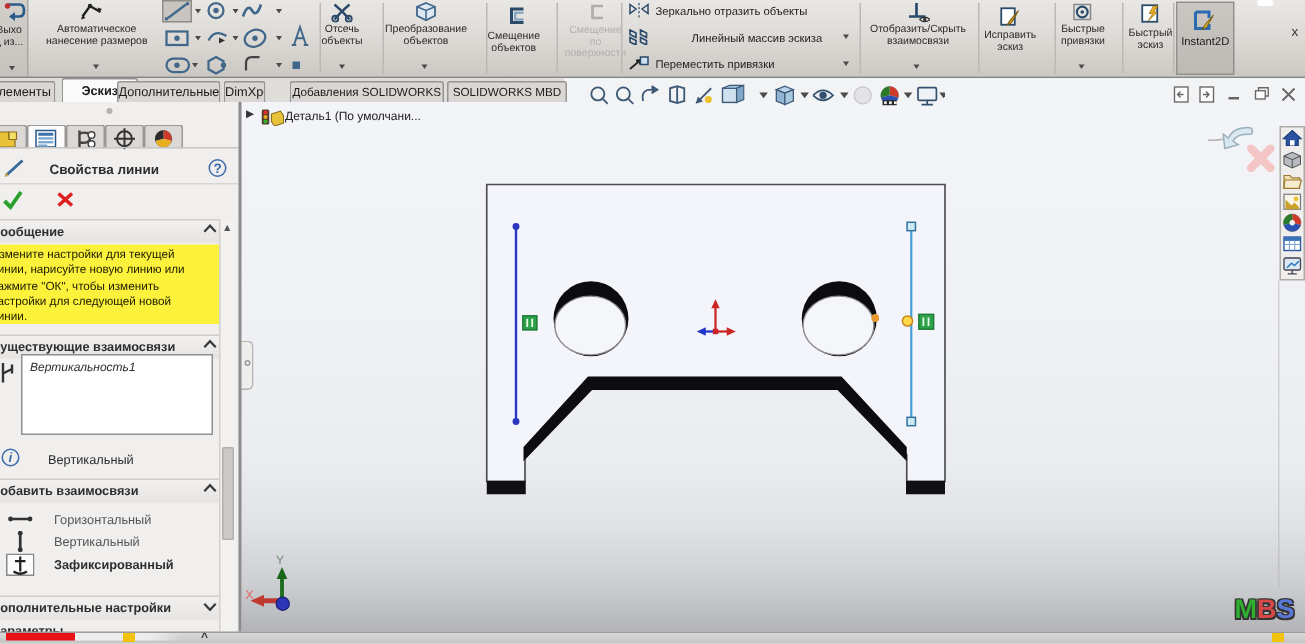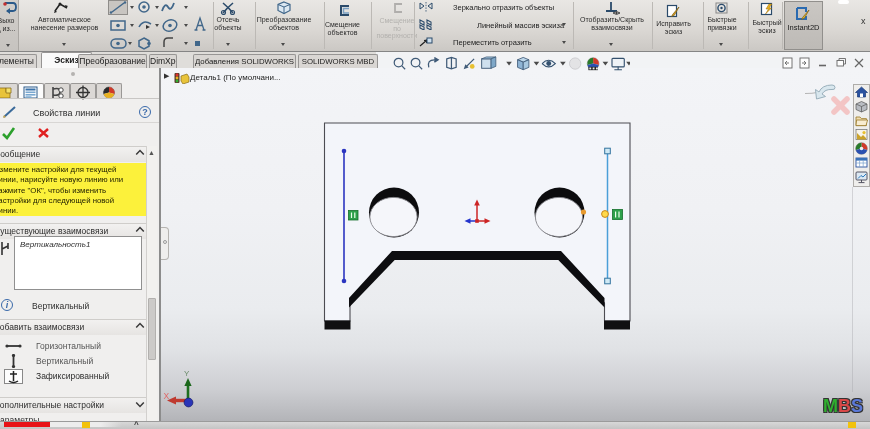--- a/index.html
+++ b/index.html
@@ -3,35 +3,35 @@
 <meta charset="utf-8">
 <style>
   * { margin:0; padding:0; box-sizing:border-box; }
   html,body { width:870px; height:429px; overflow:hidden; font-family:"Liberation Sans",sans-serif; background:#e8e7e4; }
   .abs { position:absolute; }
   #ribbon { position:absolute; left:0; top:0; width:870px; height:51px;
     background:linear-gradient(#e9e7e4, #dad7d3 60%, #cbc8c4); }
   .glabel { position:absolute; font-size:7px; color:#2b2b2b; text-align:center; line-height:7.5px; white-space:pre; }
   .drop { position:absolute; width:0; height:0; border-left:2.5px solid transparent; border-right:2.5px solid transparent; border-top:3px solid #4a4a4a; }
   .vdiv { position:absolute; top:2px; width:1px; height:47px; background:#bcb9b5; }
-  .ribrow { position:absolute; font-size:7.5px; color:#222; white-space:nowrap;margin-left:16px; }
+  .ribrow { position:absolute; font-size:7.5px; color:#222; white-space:nowrap; }
   #ribline { position:absolute; left:0; top:51px; width:870px; height:1px; background:#858585; }
   #tabstrip { position:absolute; left:0; top:52px; width:870px; height:16px; background:#dfddda; }
   #tabstrip-r { position:absolute; left:376px; top:52px; width:494px; height:16px; background:#f2f3f5; }
   .tab { position:absolute; top:54px; height:14px; font-size:8.5px; color:#1c1c1c; text-align:center;
      background:#d9d6d3; border:1px solid #979594; border-bottom:none; border-radius:2px 2px 0 0; line-height:13px; white-space:nowrap; overflow:hidden; }
   .tab.active { top:52px; height:16px; background:#fafafa; font-weight:bold; line-height:15px; }
   #leftpanel { position:absolute; left:0; top:68px; width:159px; height:353px; background:#f0efee; }
   #paneldiv { position:absolute; left:159px; top:68px; width:2px; height:353px; background:#8c8c8c; }
   #canvas { position:absolute; left:161px; top:68px; width:709px; height:353px;
     background:linear-gradient(#f3f4f7 0%, #f0f1f4 40%, #eaecef 68%, #e0e2e5 80%, #cdced2 91%, #b3b4b8 100%); }
   #statusbar { position:absolute; left:0; top:421px; width:870px; height:8px;
     background:linear-gradient(#d8d8d8,#c4c4c4); border-top:1px solid #9b9b9b; }
   .ptext { position:absolute; font-size:8.5px; color:#2e2e2e; white-space:pre; }
-  .phead { position:absolute; font-size:8.5px; font-weight:normal; color:#2e2e2e; white-space:pre; }
+  .phead { position:absolute; font-size:8.5px; font-weight:bold; color:#2e2e2e; white-space:pre; }
   .pmtab { top:15px; width:26px; height:16px; background:#dbd8d5; border:1px solid #9a9896; border-bottom:none; border-radius:2px 2px 0 0; }
   .pmtab.active { background:#fcfcfc; }
   .pmtab svg { display:block; margin-top:0.5px; }
 </style>
 </head>
 <body>
 <div id="ribbon">
 
   <div class="abs" style="left:0;top:0;width:19px;height:51px;background:linear-gradient(#d2cfcb,#c6c3bf);border-right:1px solid #aaa7a3;"></div>
   <svg class="abs" style="left:1px;top:1px;" width="17" height="15" viewBox="0 0 17 15">
@@ -126,21 +126,21 @@
     <g fill="none" stroke="#2a4a6a" stroke-width="1.1">
       <path d="M1,1 l4,2 l0,3 l-4,-2 z M8,1 l4,2 l0,3 l-4,-2 z M1,6 l4,2 l0,3 l-4,-2 z M8,6 l4,2 l0,3 l-4,-2 z"></path>
     </g>
   </svg>
   <div class="ribrow" style="left:461px;top:20.5px;">Линейный массив эскиза</div>
   <div class="drop" style="left:562px;top:23px;"></div>
   <svg class="abs" style="left:419px;top:37px;" width="14" height="10" viewBox="0 0 14 10">
     <path d="M1,9 L8,3 M8,3 l-3,0.5 M8,3 l-0.5,3" stroke="#222" stroke-width="1.2" fill="none"></path>
     <rect x="8" y="1" width="5" height="5" fill="#cfe0ee" stroke="#2a4a6a" stroke-width="1"></rect>
   </svg>
-  <div class="ribrow" style="left:437px;top:38px;">Переместить отразить</div>
+  <div class="ribrow" style="left:437px;top:38px;">Переместить привязки</div>
   <div class="drop" style="left:562px;top:40.5px;"></div>
 
   <svg class="abs" style="left:604px;top:1px;" width="16" height="14" viewBox="0 0 16 14">
     <path d="M7,1 l0,9 M2,10 l11,0" stroke="#2a4a6a" stroke-width="1.8" fill="none"></path>
     <path d="M9,12 q3.5,-3 7,0 q-3.5,3 -7,0" fill="#fff" stroke="#333" stroke-width="0.9"></path>
     <circle cx="12.5" cy="12" r="1.1" fill="#333"></circle>
   </svg>
   <div class="glabel" style="left:572px;top:16px;width:80px;">Отобразить/Скрыть
 взаимосвязи</div>
   <div class="drop" style="left:609px;top:43px;"></div>
@@ -186,21 +186,21 @@
   <div class="vdiv" style="left:748px;"></div>
   <div class="vdiv" style="left:782px;"></div>
   <div class="abs" style="left:861px;top:16px;font-size:9px;color:#333;">x</div>
 </div>
 <div id="ribline"></div>
 <div id="tabstrip"></div>
 <div id="tabstrip-r"></div>
 
 <div class="tab" style="left:-10px; width:47px;">Элементы</div>
 <div class="tab active" style="left:41px; width:51px;">Эскиз</div>
-<div class="tab" style="left:78px; width:69px;">Преобразование</div>
+<div class="tab" style="left:78px; width:69px;">Дополнительные</div>
 <div class="tab" style="left:149px; width:28px;">DimXpert</div>
 <div class="tab" style="left:193px; width:103px; font-size:7.8px;">Добавления SOLIDWORKS</div>
 <div class="tab" style="left:298px; width:80px; font-size:7.8px;">SOLIDWORKS MBD</div>
 <div id="canvas">
 <svg width="709" height="353" viewBox="0 0 709 353">
 
   <path d="M163.5,55 L469,55 L469,253 L443.5,253 L443.5,235 L398,187.5 L233,187.5 L189,235 L189,253 L163.5,253 Z" fill="#f3f5fa" stroke="#4c4c52" stroke-width="1.1"></path>
 
   <rect x="163.5" y="252.5" width="26" height="9" fill="#101012"></rect>
   <rect x="443" y="252.5" width="26" height="9" fill="#101012"></rect>

